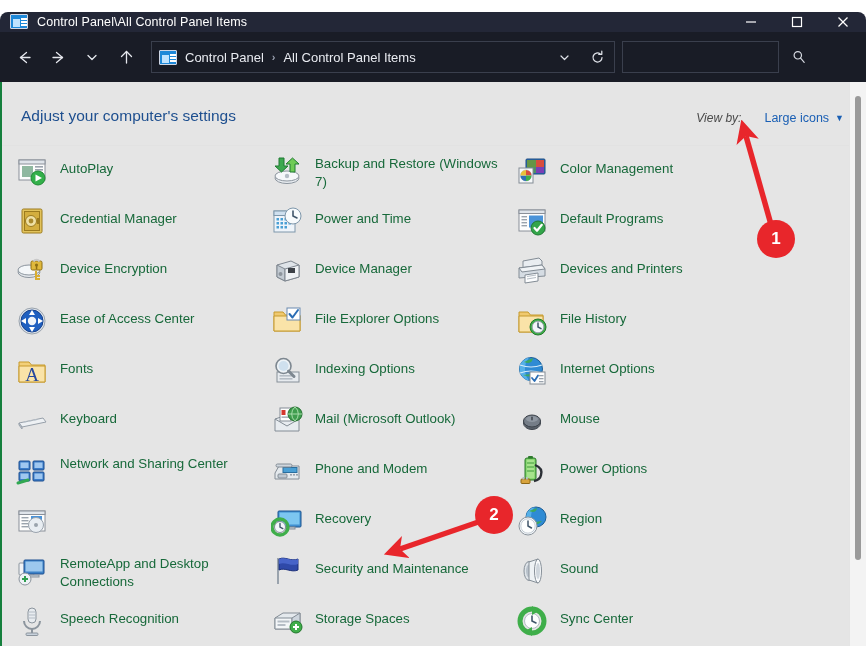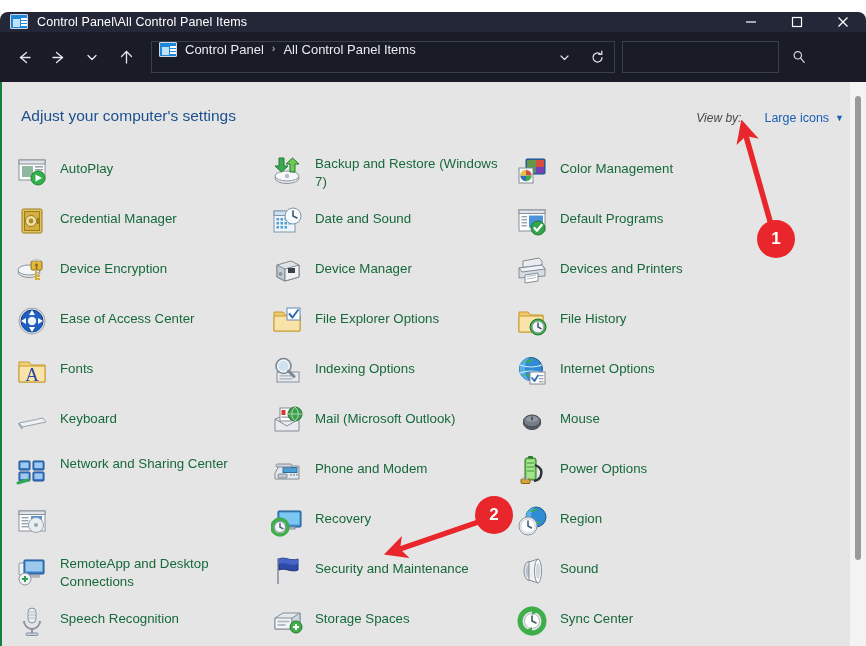--- a/index.html
+++ b/index.html
@@ -73,21 +73,21 @@
     width: 34px; height: 34px;
     display: flex; align-items: center; justify-content: center;
     color: #e6e8ee; flex: none;
   }
   #nav-back { margin-left: 7px; }
   #addressbar {
     margin-left: 8px;
     width: 464px; height: 32px;
     border: 1px solid #3a3f4d;
     background: #191c26;
-    display: flex; 
+    display: flex; align-items: center;
     flex: none;
   }
   .addr-icon { margin-left: 7px; margin-right: 8px; flex: none; }
   .crumb {
     color: #e9ebf1; font-size: 13px; white-space: nowrap;
   }
   .crumb-sep {
     color: #9aa1b0; font-size: 11px;
     margin: 0 8px; font-weight: bold;
   }
@@ -463,21 +463,21 @@
                   <rect x="9.5" y="17" width="2.5" height="2.5"></rect>
                   <rect x="13.5" y="17" width="2.5" height="2.5"></rect>
                   <rect x="17.5" y="17" width="2.5" height="2.5"></rect>
                   <rect x="5.5" y="21" width="2.5" height="2.5"></rect>
                   <rect x="9.5" y="21" width="2.5" height="2.5"></rect>
                   <rect x="13.5" y="21" width="2.5" height="2.5"></rect>
                 </g>
                 <circle cx="22" cy="11" r="8" fill="#f7fafc" stroke="#7e97ab"></circle>
                 <path d="M22 6 L22 11 L26 13" fill="none" stroke="#40566a" stroke-width="1.6" stroke-linecap="round"></path>
               </svg></div>
-            <div class="lbl">Date and Sound</div>
+            <div class="lbl">Power and Time</div>
           </div>
           <div class="cp-item">
             <div class="ico"><svg width="32" height="32" viewBox="0 0 32 32">
                 <path d="M6 10 L20 6 L28 10 L28 22 L14 26 L6 22 Z" fill="#dfe4e9" stroke="#7e868f"></path>
                 <path d="M6 10 L14 14 L14 26 L6 22 Z" fill="#c2cad2" stroke="#7e868f"></path>
                 <path d="M14 14 L28 10 L28 22 L14 26 Z" fill="#eef1f4" stroke="#7e868f"></path>
                 <rect x="17" y="13" width="7" height="5" fill="#3c4147"></rect>
                 <rect x="7.5" y="17" width="4" height="4" rx="2" fill="#8d959d"></rect>
               </svg></div>
             <div class="lbl">Device Manager</div>

